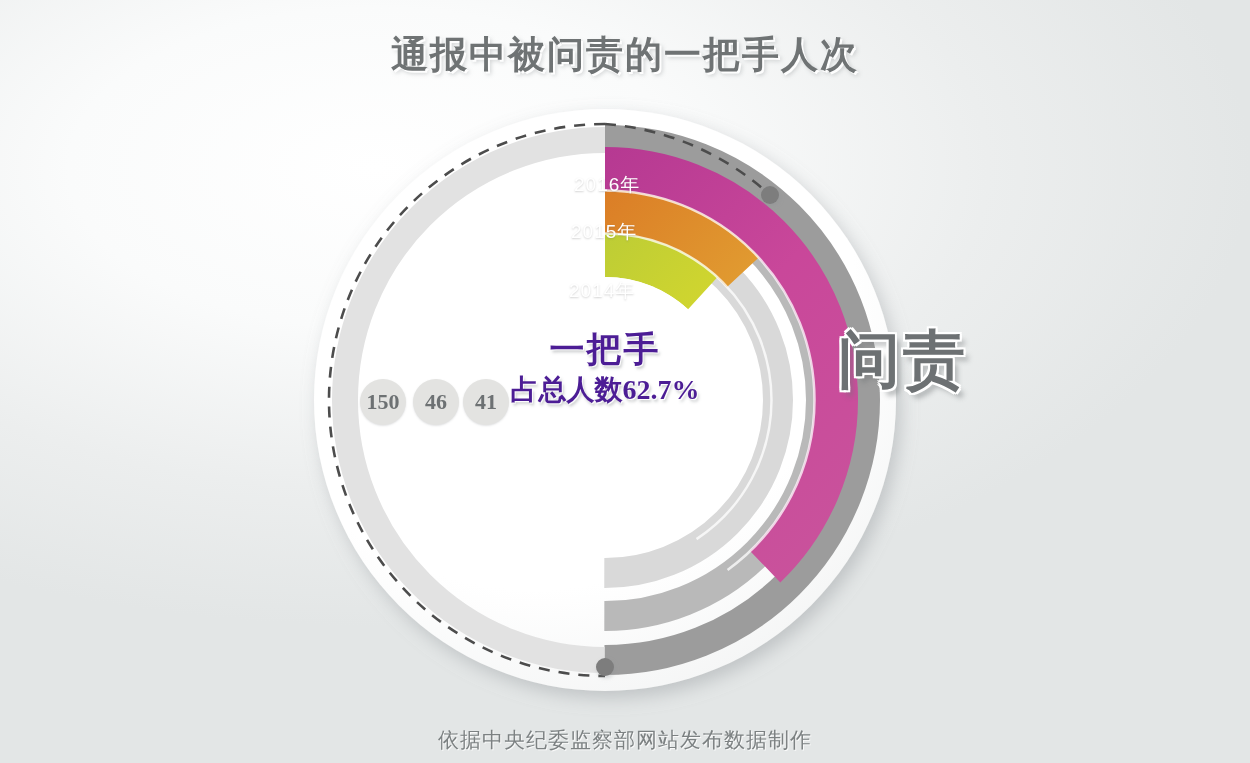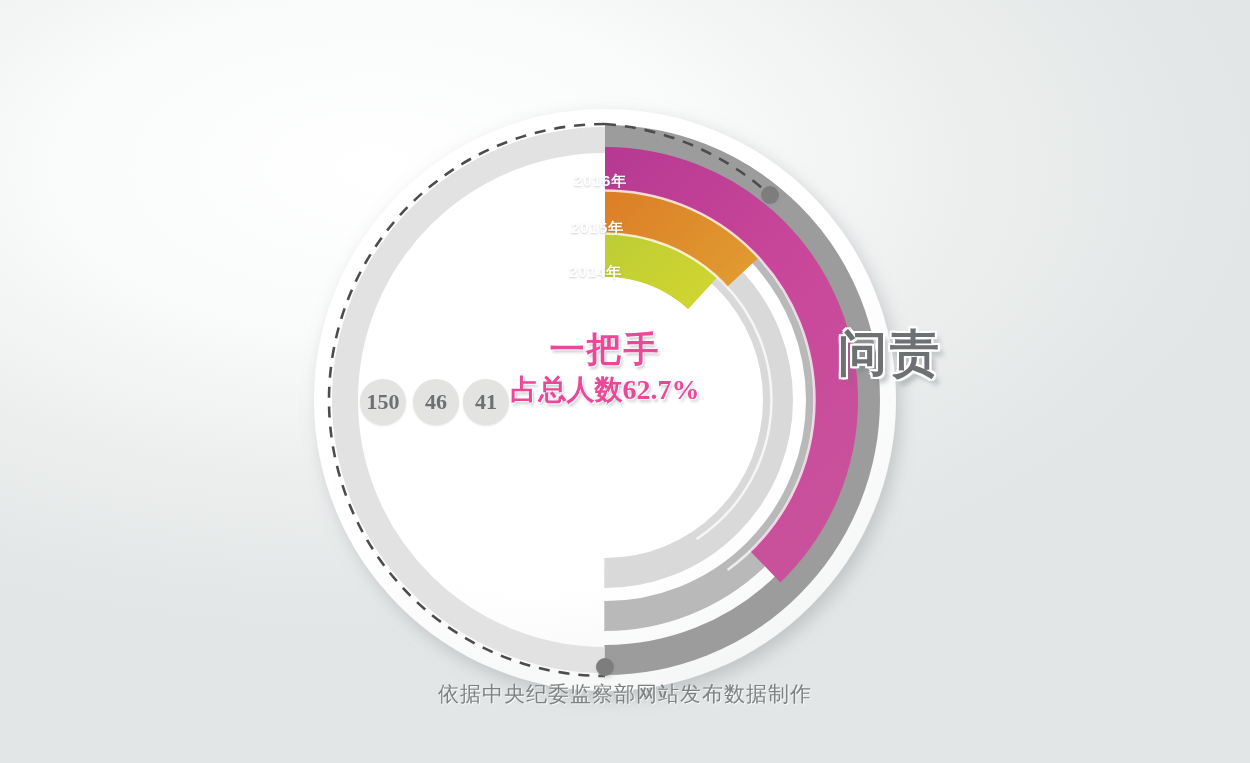--- a/index.html
+++ b/index.html
@@ -17,84 +17,84 @@
   .title{
     position:absolute;left:0;right:0;top:30px;
     text-align:center;
     font-size:37px;font-weight:bold;letter-spacing:2px;
     color:#6f7374;
     text-shadow:2px 2px 0 rgba(255,255,255,.95), 3px 3px 4px rgba(120,125,128,.35);
   }
 
   
   .footer{
-    position:absolute;left:0;right:0;top:680px;
+    position:absolute;left:0;right:0;top:726px;
     text-align:center;font-size:21px;color:#7c8182;letter-spacing:1px;
     text-shadow:1px 1px 0 rgba(255,255,255,.8);
   }
 
   
   .callout{
     position:absolute;left:838px;top:328px;width:230px;
     text-align:left;
     font-family:"Liberation Serif","DejaVu Serif",serif;
     font-weight:bold;color:#6d7173;line-height:1.06;
     text-shadow:
       2px 0 0 #fff,-2px 0 0 #fff,0 2px 0 #fff,0 -2px 0 #fff,
       2px 2px 0 #fff,-2px 2px 0 #fff,2px -2px 0 #fff,-2px -2px 0 #fff,
       5px 6px 5px rgba(110,115,118,.45);
   }
-  .callout .l1{font-size:49px;display:block;letter-spacing:3px;}
+  .callout .l1{font-size:62px;display:block;letter-spacing:3px;}
   .callout .l2{font-size:49px;display:block;letter-spacing:1px;}
 
   
   svg.rings{position:absolute;left:0;top:0;width:1250px;height:763px;}
 
   
   .centerbox{
     position:absolute;left:455px;top:330px;width:300px;
     text-align:center;
     font-family:"Liberation Serif","DejaVu Serif",serif;
-    font-weight:bold;color:#ec4899;
+    font-weight:bold;color:#4c1d95;
     text-shadow:1px 1px 0 rgba(255,255,255,.9), 2px 3px 3px rgba(120,125,128,.38);
     pointer-events:none;
   }
   .centerbox .c1{font-size:35px;display:block;letter-spacing:2px;line-height:1.12;}
   .centerbox .c2{font-size:35px;display:block;letter-spacing:1px;line-height:1.12;}
   .centerbox .c3{font-size:28px;display:block;letter-spacing:0px;line-height:1.5;}
 
   
   .yearlbl{
-    position:absolute;color:#ffffff;font-size:15px;letter-spacing:1px;
+    position:absolute;color:#ffffff;font-size:19px;letter-spacing:1px;
     text-shadow:0 1px 2px rgba(90,90,90,.28);
-    font-weight:bold;
   }
   #year-2016{left:574px;top:172px;}
   #year-2015{left:571px;top:219px;}
-  #year-2014{left:569px;top:263px;}
+  #year-2014{left:569px;top:278px;}
 
   
   .bubble{
     position:absolute;
     width:46px;height:46px;border-radius:50%;
     background:#e3e3e1;
     display:flex;align-items:center;justify-content:center;
     font-family:"Liberation Serif","DejaVu Serif",serif;
     font-weight:bold;font-size:22px;color:#6d7173;
     box-shadow:0 1px 2px rgba(120,125,128,.22);
   }
   #val-2016{left:360px;top:379px;}
   #val-2015{left:413px;top:379px;}
   #val-2014{left:463px;top:379px;}
 </style>
 </head>
 <body>
 
 <div class="stage">
 
+  <div class="title">通报中被问责的一把手人次</div>
 
   <svg class="rings" viewBox="0 0 1250 763">
     <defs>
       <radialGradient id="discGrad" cx="38%" cy="28%" r="78%">
         <stop offset="0%" stop-color="#ffffff"></stop>
         <stop offset="70%" stop-color="#ffffff"></stop>
         <stop offset="100%" stop-color="#f4f5f5"></stop>
       </radialGradient>
 
       <linearGradient id="g2016" x1="0%" y1="100%" x2="100%" y2="0%">

